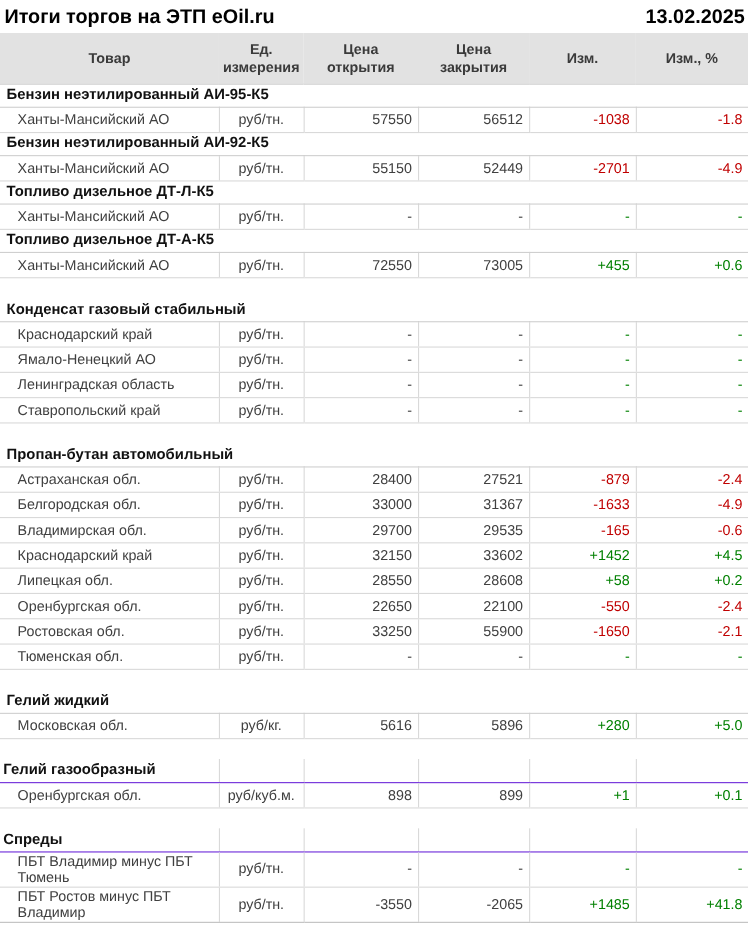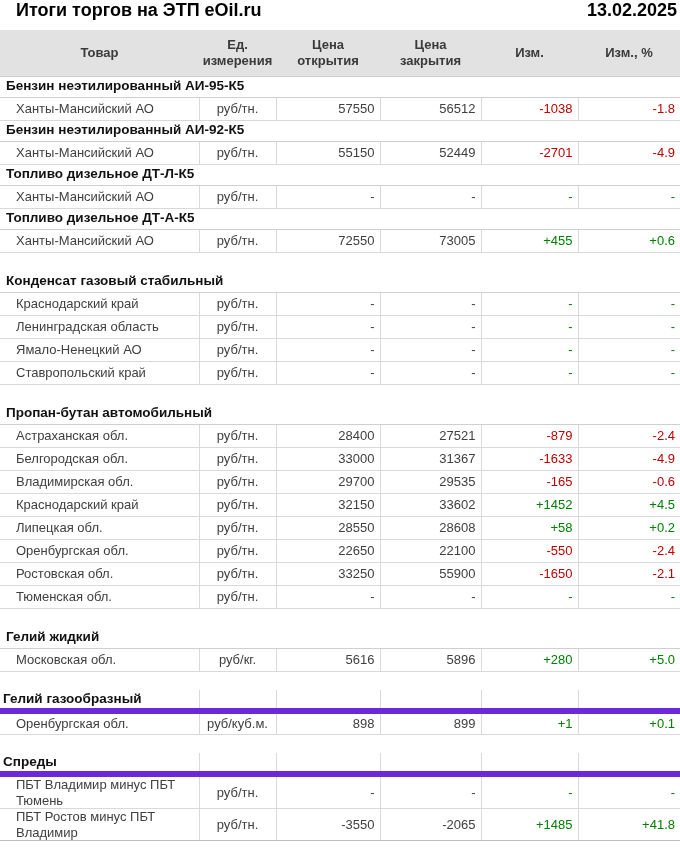--- a/index.html
+++ b/index.html
@@ -2,22 +2,22 @@
 <html style="--neg: #c00000; --pos: #008000;"><head>
 <meta charset="utf-8">
 <style>
   html,body{margin:0;padding:0;background:#ffffff;}
   body{
     width:680px;height:849px;overflow:hidden;
     font-family:"Liberation Sans", sans-serif;
     -webkit-font-smoothing:antialiased;
   }
   .titlebar{
-    display:flex;justify-content:space-between;align-items:flex-start;
-    height:30px;padding:0 3px 0 16px;box-sizing:border-box;
+    display:flex;justify-content:space-between;align-items:center;
+    height:30px;padding:0 3px 0 4px;box-sizing:border-box;
   }
   .titlebar .title,.titlebar .date{
     font-size:18px;font-weight:bold;color:#000;letter-spacing:0;
   }
   table.results{
     width:680px;border-collapse:collapse;table-layout:fixed;
   }
   col.c0{width:199px}col.c1{width:77px}col.c2{width:104px}
   col.c3{width:101px}col.c4{width:97px}col.c5{width:102px}
   thead tr{height:46px;}
@@ -32,21 +32,21 @@
   }
   tr.data{height:23px;}
   tr.data.tall{height:32px;}
   tr.section,tr.section-cells{height:21px;}
   tr.spacer{height:19px;}
   tr.spacer td{border:none;}
   tr.section td,tr.section-cells td.name{
     font-weight:bold;font-size:13.5px;color:#111111;
   }
   tr.section td{border-bottom:1px solid #cfcfcf;padding-left:6px;}
-  tr.section-cells td{border-bottom:6px solid #6d28d9;}
+  tr.section-cells td{border-bottom:1px solid #6d28d9;}
   tr.section-cells td.name{padding-left:3px;}
   tr.data td{border-bottom:1px solid #d9d9d9;}
   tr.data td + td,tr.section-cells td + td{border-left:1px solid #d9d9d9;}
   td.name{text-align:left;padding-left:16px;}
   td.unit{text-align:center;}
   td.num{text-align:right;padding-right:5px;}
   td.pos{color:var(--pos,#008000);}
   td.neg{color:var(--neg,#c00000);}
   tbody tr:last-child td{border-bottom:1px solid #bfbfbf;}
 </style>
@@ -133,29 +133,29 @@
       </tr>
       <tr class="data">
         <td class="name">Краснодарский край</td>
         <td class="unit">руб/тн.</td>
         <td class="num">-</td>
         <td class="num">-</td>
         <td class="num pos">-</td>
         <td class="num pos">-</td>
       </tr>
       <tr class="data">
+        <td class="name">Ямало-Ненецкий АО</td>
+        <td class="unit">руб/тн.</td>
+        <td class="num">-</td>
+        <td class="num">-</td>
+        <td class="num pos">-</td>
+        <td class="num pos">-</td>
+      </tr>
+      <tr class="data">
         <td class="name">Ленинградская область</td>
-        <td class="unit">руб/тн.</td>
-        <td class="num">-</td>
-        <td class="num">-</td>
-        <td class="num pos">-</td>
-        <td class="num pos">-</td>
-      </tr>
-      <tr class="data">
-        <td class="name">Ямало-Ненецкий АО</td>
         <td class="unit">руб/тн.</td>
         <td class="num">-</td>
         <td class="num">-</td>
         <td class="num pos">-</td>
         <td class="num pos">-</td>
       </tr>
       <tr class="data">
         <td class="name">Ставропольский край</td>
         <td class="unit">руб/тн.</td>
         <td class="num">-</td>

